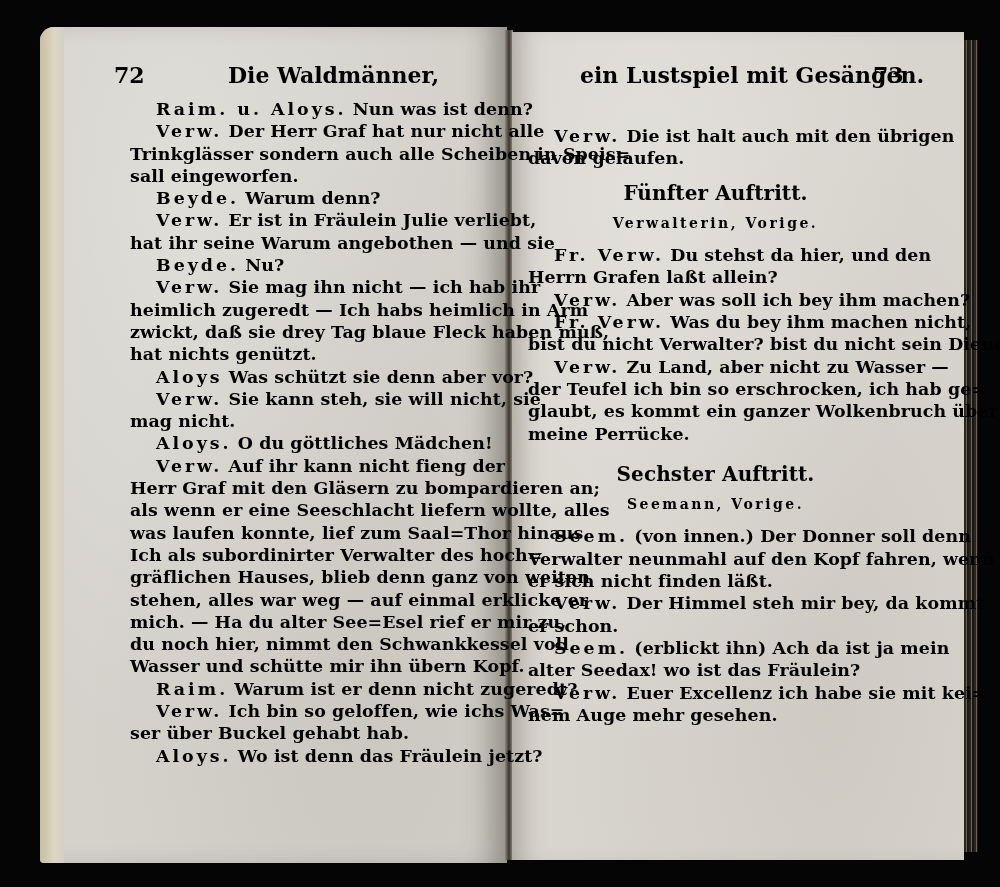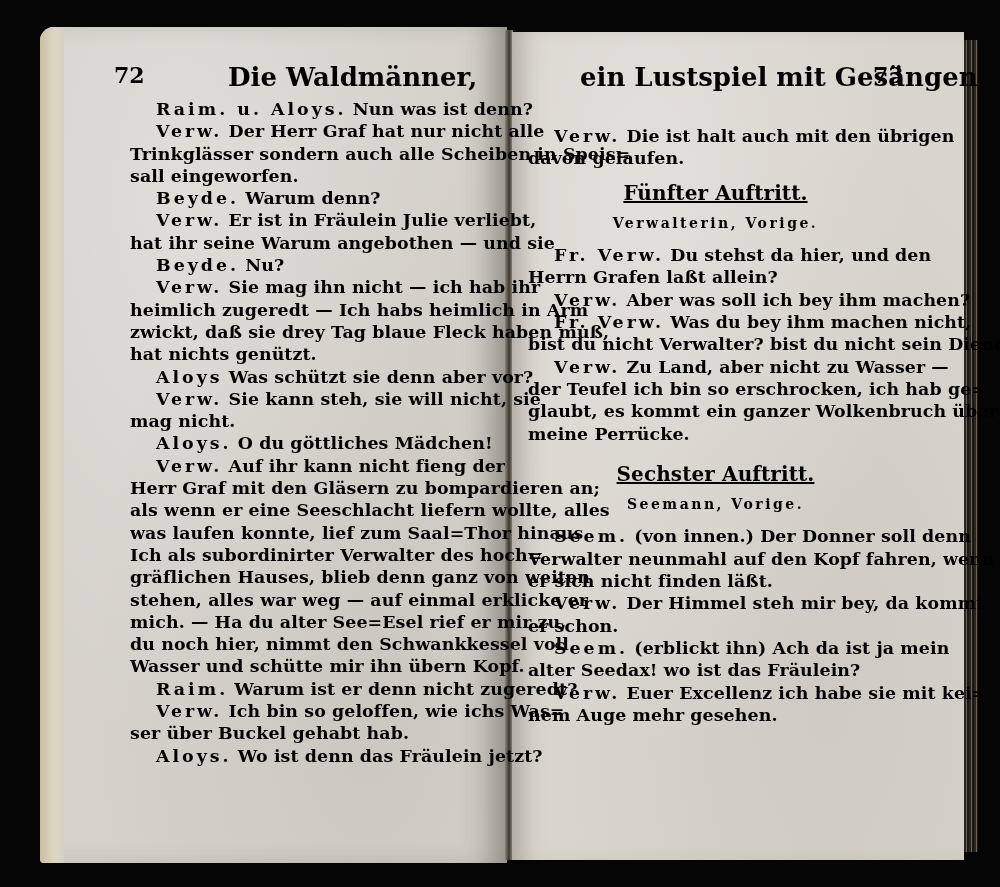--- a/index.html
+++ b/index.html
@@ -31,31 +31,31 @@
     box-shadow: inset 22px 0 24px -14px rgba(80,70,55,0.35);
   }
   .page-right .edge {
     position:absolute; right:-14px; top:8px; bottom:8px; width:14px;
     background:repeating-linear-gradient(90deg,#2a2620 0 2px,#6a6457 2px 3px,#1a1714 3px 5px);
   }
   .gutter {
     position:absolute; left:505px; top:30px; width:8px; height:830px;
     background:linear-gradient(90deg,#8c877c,#3b372f 50%,#9a9284);
   }
-  .header { position:absolute; top:62px; font-size:26px; font-weight:bold; white-space:nowrap; }
+  .header { position:absolute; top:62px; font-size:22px; font-weight:bold; white-space:nowrap; }
   .pagenum { position:absolute; top:62px; font-size:22px; font-weight:bold; }
   .text {
     position:absolute; font-size:17.4px; line-height:22.3px; font-weight:bold;
     letter-spacing:0.1px;
   }
   .line { display:block; white-space:nowrap; overflow:visible; }
   .indent { padding-left:26px; }
   .sp { letter-spacing:3px; }
   .center { text-align:center; }
-  .heading { font-size:20px; margin:6px 0 8px 0;text-decoration:underline; }
+  .heading { font-size:20px; margin:6px 0 8px 0; }
   .cast { font-size:14px; letter-spacing:2.5px; margin:4px 0 10px 0; }
 </style>
 </head>
 <body>
 
 <div class="page page-left">
   <div class="fore-edge"></div>
 </div>
 <div class="gutter"></div>
 <div class="page page-right">

